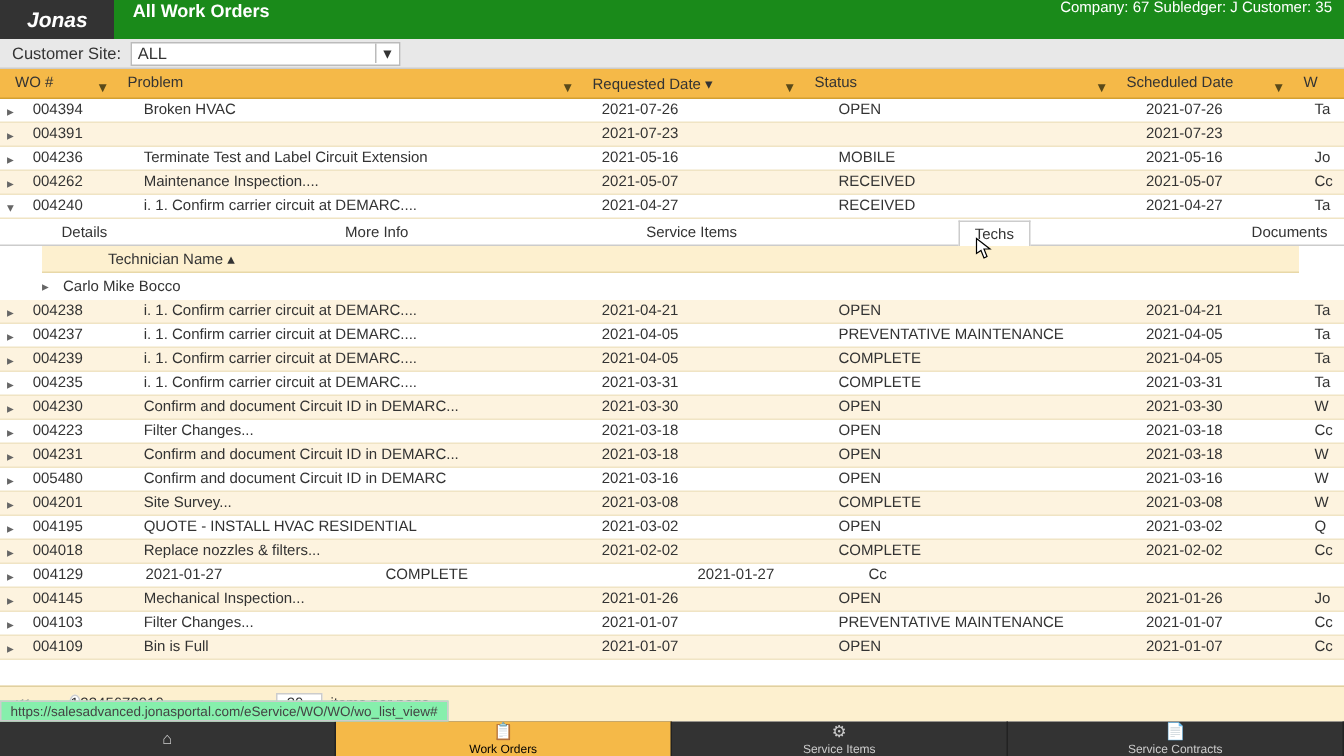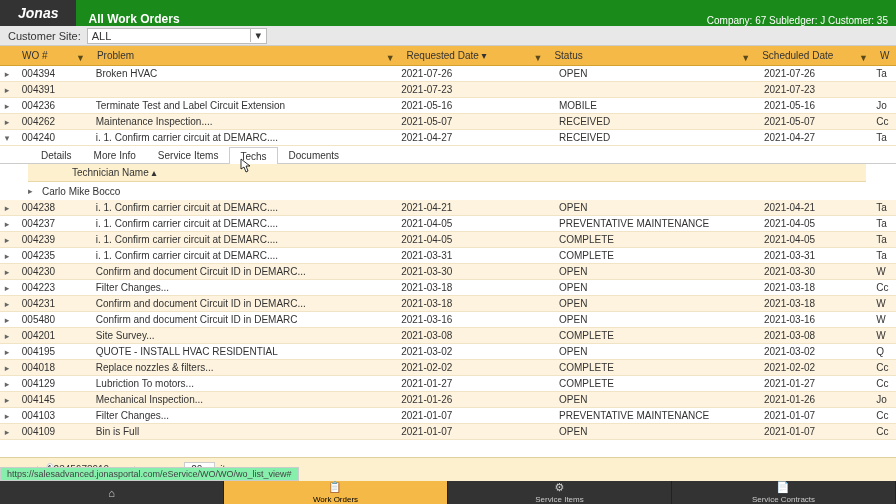--- a/index.html
+++ b/index.html
@@ -1,44 +1,44 @@
 <!DOCTYPE html>
 <html><head>
 <meta charset="utf-8">
 <style>
 * { box-sizing: border-box; margin: 0; padding: 0; }
 body { font: 10.5px Arial, sans-serif; background: #fff; width: 896px; height: 504px; overflow: hidden; color: #333; position: relative; }
-.topbar { background: #1a8a1a; height: 26px; display: flex; align-items: flex-end; color: #fff; }
+.topbar { background: #1a8a1a; height: 26px; display: flex; align-items: flex-start; color: #fff; }
 .brand { background: #333; height: 26px; padding: 0 18px; display: flex; align-items: center; font: italic bold 14px Arial; }
 .top-title { padding-left: 12px; font-size: 12px; font-weight: bold; flex: 1; }
 .top-right { font-size: 10px; padding-right: 8px; }
 .cust-bar { background: #e8e8e8; border-bottom: 1px solid #ccc; height: 20px; display: flex; align-items: center; padding: 0 8px; font-size: 11px; gap: 6px; }
 .cust-sel { display: flex; align-items: center; background: #fff; border: 1px solid #bbb; padding: 0 4px; height: 16px; min-width: 180px; position: relative; }
 .cust-sel .drop { position: absolute; right: 0; width: 16px; text-align: center; border-left: 1px solid #bbb; }
 .thead { background: #f5b948; height: 20px; display: flex; align-items: center; border-bottom: 1px solid #d4a030; position: relative; font-size: 10px; }
 .thead .col { position: relative; padding-left: 8px; }
 .filt { position: absolute; right: 4px; top: 3px; font-size: 9px; color: #5a4a1a; }
 .rows { position: relative; }
 .row { height: 16px; display: flex; align-items: center; border-bottom: 1px solid #f0e4c4; font-size: 10px; }
 .row.alt { background: #fdf3df; }
 .expander { width: 14px; text-align: center; color: #666; cursor: pointer; font-size: 9px; }
 .col-wo { width: 75px; padding-left: 8px; }
 .col-prob { width: 310px; padding-left: 8px; }
 .col-req { width: 148px; padding-left: 8px; }
 .col-stat { width: 208px; padding-left: 8px; margin-left: 12px; }
 .col-sched { width: 118px; padding-left: 8px; }
 .col-last { width: 24px; padding-left: 4px; overflow: hidden; }
-.colhdr-wo { width: 75px; margin-left: 14px; }
+.colhdr-wo { width: 75px; margin-left: 2px; }
 .colhdr-prob { width: 310px; }
 .colhdr-req { width: 148px; }
 .colhdr-stat { width: 208px; }
 .colhdr-sched { width: 118px; }
 .colhdr-last { width: 24px; }
 .detail-panel { background: #fff; }
-.tabs { display: flex; background: #fff; border-bottom: 1px solid #ccc; padding-left: 30px; height: 18px; align-items: flex-end; }
+.tabs { display: flex; background: #fff; border-bottom: 1px solid #ccc; padding-left: 30px; height: 18px; align-items: flex-end; justify-content: space-between; }
 .tab { padding: 3px 10px 2px; font-size: 10px; cursor: pointer; color: #333; border: 1px solid transparent; border-bottom: none; position: relative; }
 .tab.active { border-color: #ccc; background: #fff; z-index: 1; margin-bottom: -1px; }
 .cursor { position: absolute; width: 12px; height: 14px; top: 10px; left: 10px; pointer-events: none; }
 .tech-hdr { background: #fdf0cf; height: 18px; display: flex; align-items: center; padding-left: 44px; font-size: 10px; border-bottom: 1px solid #e8d8a8; margin: 0 30px 0 28px; }
 .tech-row { height: 18px; display: flex; align-items: center; padding-left: 28px; font-size: 10px; }
 .tech-exp { width: 14px; color: #666; font-size: 9px; }
 .pager { position: absolute; left: 0; right: 0; height: 24px; background: #fdf0cf; display: flex; align-items: center; padding: 0 8px; gap: 5px; border-top: 1px solid #e0d0a0; font-size: 10px; bottom: 23px; }
 .pbtn { width: 14px; height: 14px; display: flex; align-items: center; justify-content: center; color: #888; font-size: 10px; cursor: default; }
 .pnum { width: 12px; text-align: center; cursor: pointer; }
 .pnum.cur { background: #fff; border-radius: 50%; border: 1px solid #ccc; }
@@ -237,21 +237,20 @@
       <span class="col-wo">004018</span>
       <span class="col-prob">Replace nozzles &amp; filters...</span>
       <span class="col-req">2021-02-02</span>
       <span class="col-stat">COMPLETE</span>
       <span class="col-sched">2021-02-02</span>
       <span class="col-last">Cc</span>
     </div>
     <div class="row">
       <span class="expander">▸</span>
       <span class="col-wo">004129</span>
-      <span class="col-prob">Lubriction To motors...</span>
       <span class="col-req">2021-01-27</span>
       <span class="col-stat">COMPLETE</span>
       <span class="col-sched">2021-01-27</span>
       <span class="col-last">Cc</span>
     </div>
     <div class="row alt">
       <span class="expander">▸</span>
       <span class="col-wo">004145</span>
       <span class="col-prob">Mechanical Inspection...</span>
       <span class="col-req">2021-01-26</span>

